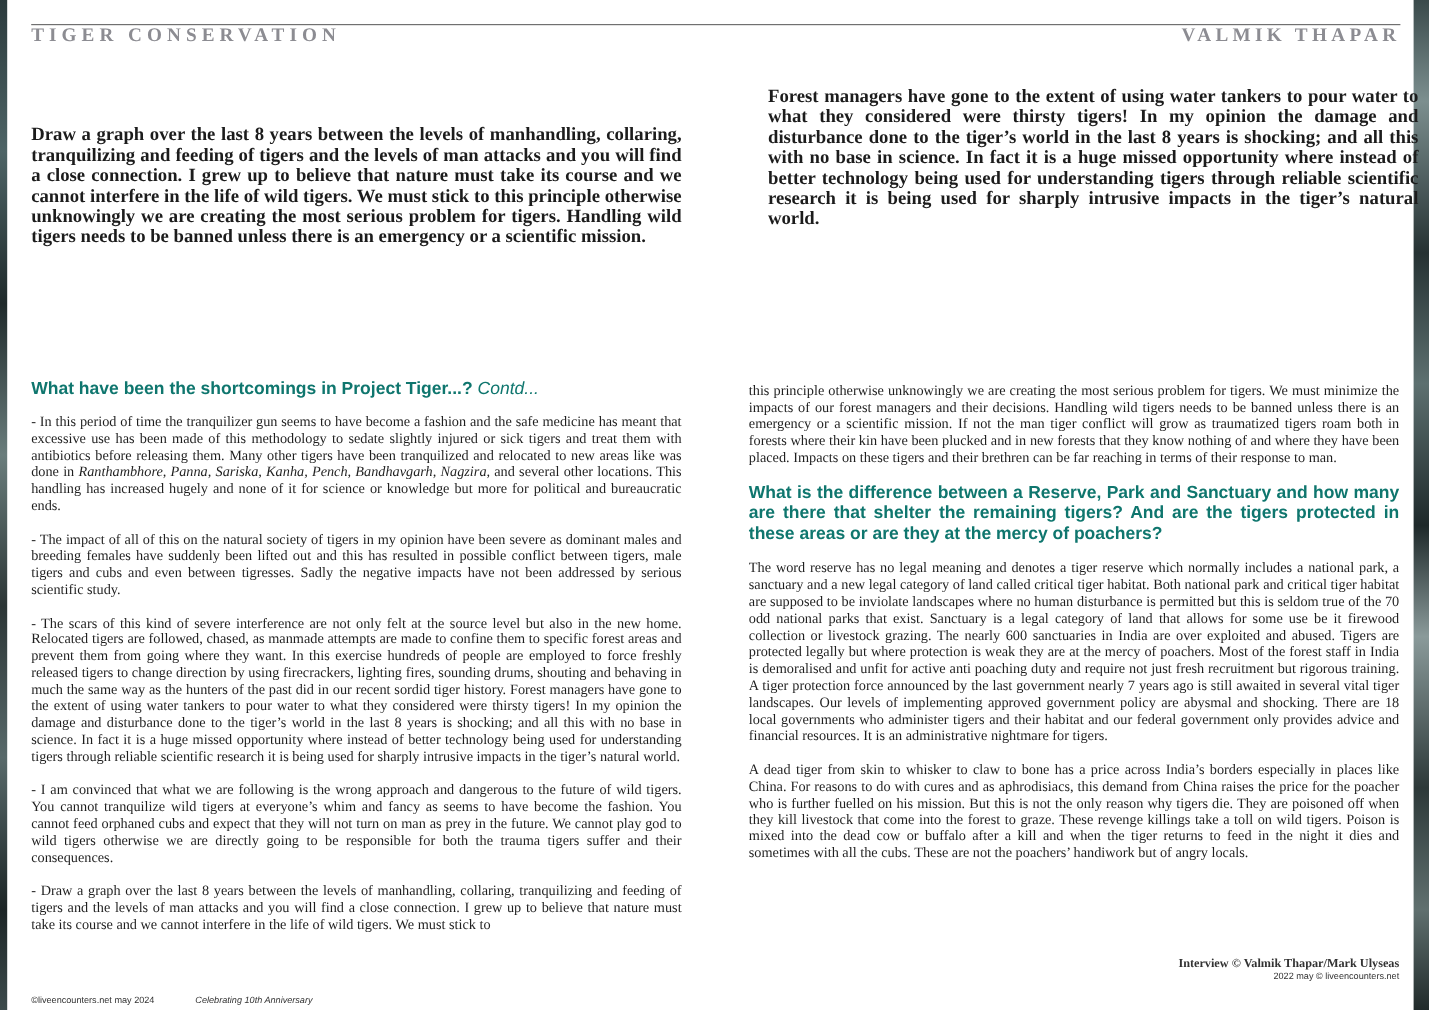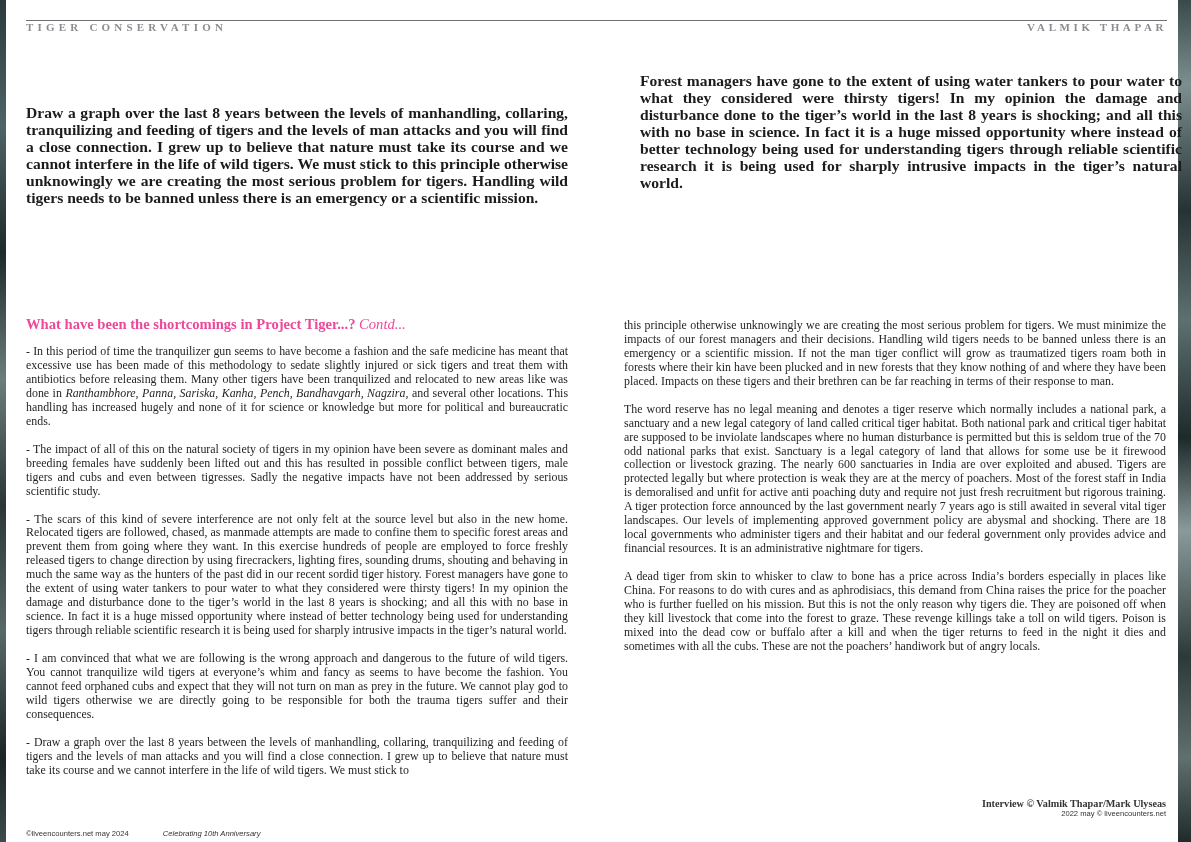--- a/index.html
+++ b/index.html
@@ -16,21 +16,21 @@
   .edge-right {
     position: absolute; right: 0; top: 0; width: 13px; height: 842px;
     background: linear-gradient(180deg, #3a4a4b 0%, #7c8f8f 10%, #263233 25%, #5d7070 38%, #1e292a 52%, #8a9a9a 63%, #2d3939 78%, #60706f 90%, #202a2a 100%);
   }
   .rule {
     position: absolute; left: 26px; top: 20px; width: 1141px; height: 1px; background: #707070;
   }
   .running-head {
     position: absolute; top: 21px;
     font-family: "Liberation Serif", serif; font-weight: bold;
-    font-size: 11px; letter-spacing: 4.2px; color: #8c8c92;
+    font-size: 16px; letter-spacing: 4.2px; color: #8c8c92;
   }
   .rh-left { left: 26px; }
   .rh-right { right: 24px; letter-spacing: 3.6px; }
 
   .pull {
     position: absolute; top: 72px; width: 542px;
     font-family: "Liberation Serif", serif; font-weight: bold;
     font-size: 15.6px; line-height: 17px; text-align: justify; color: #1c1c1c;
   }
   .pull-left { left: 26px; margin-top: 32px; }
@@ -39,22 +39,22 @@
   .col {
     position: absolute; top: 316px; width: 542px;
     font-family: "Liberation Serif", serif;
     font-size: 11.9px; line-height: 13.95px; text-align: justify; color: #1f1f1f;
   }
   .col-left { left: 26px; }
   .col-right { left: 624px; top: 319px; }
   .col p { margin: 0 0 13.9px 0; }
   .col h2 {
     margin: 0 0 13px 0;
-    font-family: Liberation Serif, serif; font-weight: bold;
-    font-size: 14.6px; line-height: 17.2px; color: #ec4899; text-align: left;
+    font-family: Liberation Sans, sans-serif; font-weight: bold;
+    font-size: 14.6px; line-height: 17.2px; color: #0f766e; text-align: left;
   }
   .col h2 .contd { font-style: italic; font-weight: normal; }
   .col-left h2 { margin-bottom: 12px; }
   .col-right h2 { text-align: justify; }
   em { font-style: italic; }
 
   .footer-left {
     position: absolute; left: 26px; top: 829px;
     font-family: "Liberation Sans", sans-serif; font-size: 7.6px; color: #333;
   }
@@ -83,20 +83,21 @@
   <h2><span>What have been the shortcomings in Project Tiger...? </span><span class="contd">Contd...</span></h2>
   <p><span>- In this period of time the tranquilizer gun seems to have become a fashion and the safe medicine has meant that excessive use has been made of this methodology to sedate slightly injured or sick tigers and treat them with antibiotics before releasing them. Many other tigers have been tranquilized and relocated to new areas like was done in </span><em>Ranthambhore, Panna, Sariska, Kanha, Pench, Bandhavgarh, Nagzira,</em><span> and several other locations. This handling has increased hugely and none of it for science or knowledge but more for political and bureaucratic ends.</span></p>
   <p>- The impact of all of this on the natural society of tigers in my opinion have been severe as dominant males and breeding females have suddenly been lifted out and this has resulted in possible conflict between tigers, male tigers and cubs and even between tigresses. Sadly the negative impacts have not been addressed by serious scientific study.</p>
   <p>- The scars of this kind of severe interference are not only felt at the source level but also in the new home. Relocated tigers are followed, chased, as manmade attempts are made to confine them to specific forest areas and prevent them from going where they want. In this exercise hundreds of people are employed to force freshly released tigers to change direction by using firecrackers, lighting fires, sounding drums, shouting and behaving in much the same way as the hunters of the past did in our recent sordid tiger history. Forest managers have gone to the extent of using water tankers to pour water to what they considered were thirsty tigers! In my opinion the damage and disturbance done to the tiger’s world in the last 8 years is shocking; and all this with no base in science. In fact it is a huge missed opportunity where instead of better technology being used for understanding tigers through reliable scientific research it is being used for sharply intrusive impacts in the tiger’s natural world.</p>
   <p>- I am convinced that what we are following is the wrong approach and dangerous to the future of wild tigers. You cannot tranquilize wild tigers at everyone’s whim and fancy as seems to have become the fashion. You cannot feed orphaned cubs and expect that they will not turn on man as prey in the future. We cannot play god to wild tigers otherwise we are directly going to be responsible for both the trauma tigers suffer and their consequences.</p>
   <p>- Draw a graph over the last 8 years between the levels of manhandling, collaring, tranquilizing and feeding of tigers and the levels of man attacks and you will find a close connection. I grew up to believe that nature must take its course and we cannot interfere in the life of wild tigers. We must stick to</p>
 </div>
 
 <div class="col col-right">
   <p>this principle otherwise unknowingly we are creating the most serious problem for tigers. We must minimize the impacts of our forest managers and their decisions. Handling wild tigers needs to be banned unless there is an emergency or a scientific mission. If not the man tiger conflict will grow as traumatized tigers roam both in forests where their kin have been plucked and in new forests that they know nothing of and where they have been placed. Impacts on these tigers and their brethren can be far reaching in terms of their response to man.</p>
+  <h2>What is the difference between a Reserve, Park and Sanctuary and how many are there that shelter the remaining tigers? And are the tigers protected in these areas or are they at the mercy of poachers?</h2>
   <p>The word reserve has no legal meaning and denotes a tiger reserve which normally includes a national park, a sanctuary and a new legal category of land called critical tiger habitat. Both national park and critical tiger habitat are supposed to be inviolate landscapes where no human disturbance is permitted but this is seldom true of the 70 odd national parks that exist. Sanctuary is a legal category of land that allows for some use be it firewood collection or livestock grazing. The nearly 600 sanctuaries in India are over exploited and abused. Tigers are protected legally but where protection is weak they are at the mercy of poachers. Most of the forest staff in India is demoralised and unfit for active anti poaching duty and require not just fresh recruitment but rigorous training. A tiger protection force announced by the last government nearly 7 years ago is still awaited in several vital tiger landscapes. Our levels of implementing approved government policy are abysmal and shocking. There are 18 local governments who administer tigers and their habitat and our federal government only provides advice and financial resources. It is an administrative nightmare for tigers.</p>
   <p>A dead tiger from skin to whisker to claw to bone has a price across India’s borders especially in places like China. For reasons to do with cures and as aphrodisiacs, this demand from China raises the price for the poacher who is further fuelled on his mission. But this is not the only reason why tigers die. They are poisoned off when they kill livestock that come into the forest to graze. These revenge killings take a toll on wild tigers. Poison is mixed into the dead cow or buffalo after a kill and when the tiger returns to feed in the night it dies and sometimes with all the cubs. These are not the poachers’ handiwork but of angry locals.</p>
 </div>
 
 <div class="footer-left"><span>©liveencounters.net may 2024 </span><em>Celebrating 10th Anniversary</em></div>
 <div class="footer-right">
   <div class="credit">Interview © Valmik Thapar/Mark Ulyseas</div>
   <div class="copyline">2022 may © liveencounters.net</div>
 </div>
 

